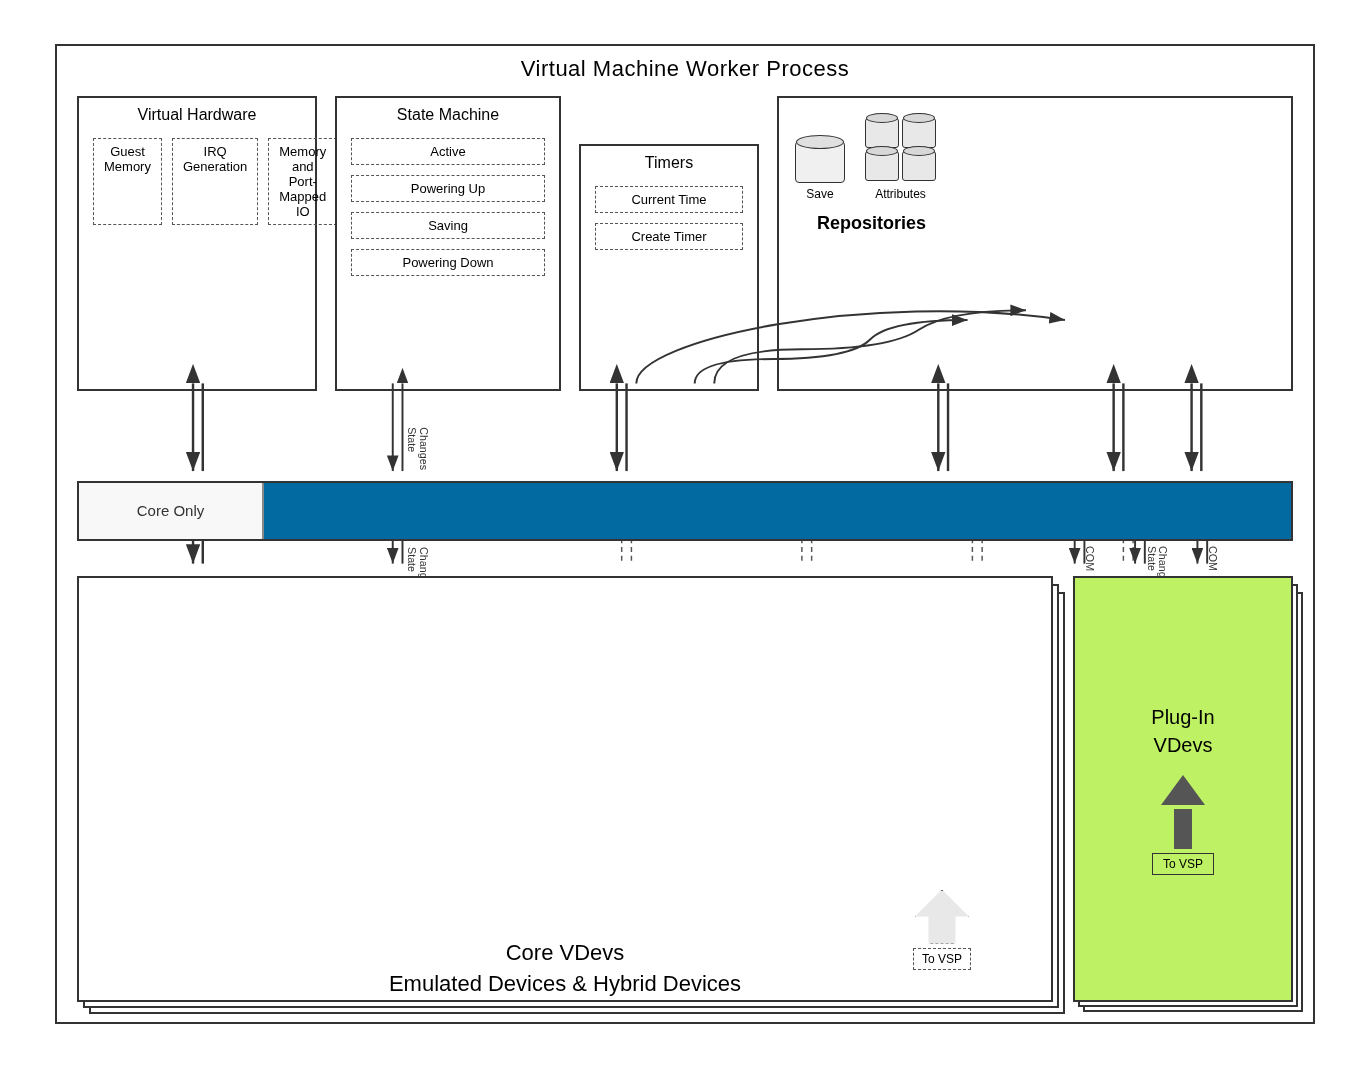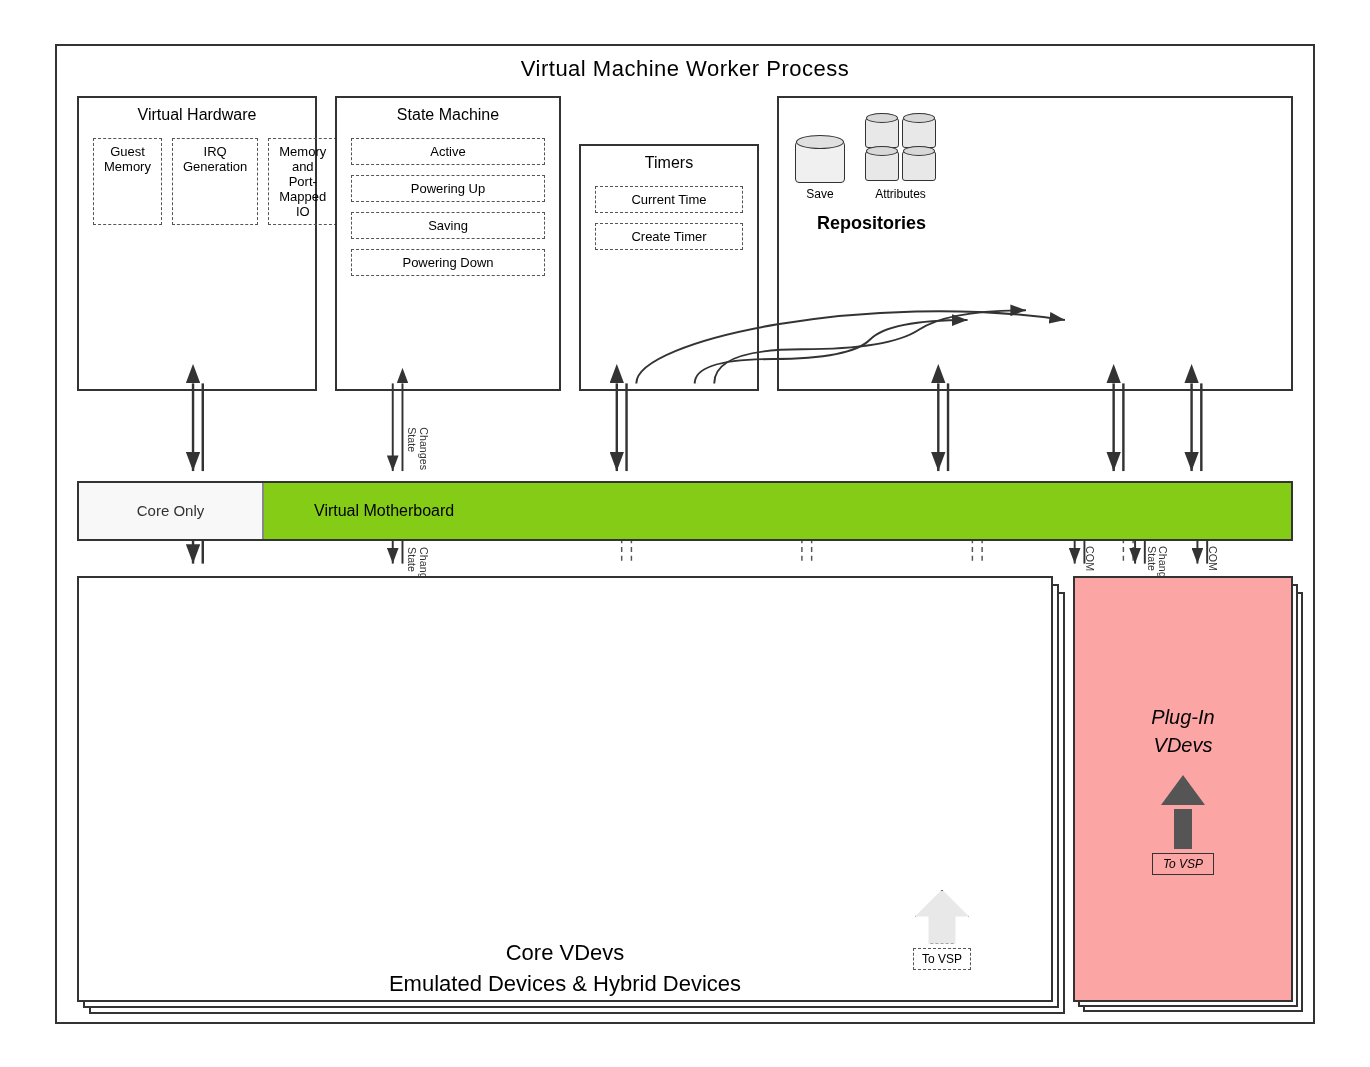--- a/index.html
+++ b/index.html
@@ -157,24 +157,23 @@
     }
 
     
     .motherboard-strip {
       position: absolute;
       top: 385px;
       left: 0;
       right: 0;
       height: 60px;
       border: 2px solid #333;
-      background: #84cc16;
-      display: flex;
-      align-items: center;
-      gap: 30px;
+      background: #0369a1;
+      display: flex;
+      align-items: center;
     }
     .core-only-section {
       width: 185px;
       height: 100%;
       border-right: 2px solid #888;
       display: flex;
       align-items: center;
       justify-content: center;
       font-size: 15px;
       color: #333;
@@ -399,21 +398,20 @@
 
       <line x1="1136" y1="445" x2="1136" y2="480" stroke="#333" stroke-width="2" marker-start="url(#arrowhead-both-start)" marker-end="url(#arrowhead-both-end)"></line>
       <line x1="1146" y1="445" x2="1146" y2="480" stroke="#333" stroke-width="2"></line>
       <text x="1148" y="462" font-size="11" fill="#333" transform="rotate(90, 1148, 462)">COM</text>
     </svg>
 
     <div class="motherboard-strip">
       <div class="core-only-section">
         <span>Core Only</span>
       </div>
-      <div class="vmb-label">Virtual Motherboard</div>
     </div>
 
     <div class="bottom-section">
 
       <div class="core-vdevs-stack">
         <div class="stack-card stack-back2"></div>
         <div class="stack-card stack-back1"></div>
         <div class="stack-card stack-front">
           <div class="core-vdevs-title">
             <span style="white-space:pre-line;">Core VDevs
@@ -423,21 +421,21 @@
           <div style="position:absolute; bottom:30px; right:80px; display:flex; flex-direction:column; align-items:center;">
             <div style="width:54px; height:54px; border:1.5px dashed #555; transform:rotate(0deg); clip-path:polygon(50% 0%, 100% 50%, 75% 50%, 75% 100%, 25% 100%, 25% 50%, 0% 50%); background:#e8e8e8;"></div>
             <div style="border:1.5px dashed #555; padding:3px 8px; font-size:12px; margin-top:4px;">To VSP</div>
           </div>
         </div>
       </div>
 
       <div class="plugin-vdevs-stack">
         <div style="position:absolute; top:16px; left:10px; right:-10px; bottom:-10px; border:2px solid #333; background:#fff;"></div>
         <div style="position:absolute; top:8px; left:5px; right:-5px; bottom:-5px; border:2px solid #333; background:#fff;"></div>
-        <div style="position:absolute; top:0; left:0; right:0; bottom:0; border:2px solid #333; background:#fca5a5; display:flex; flex-direction:column; align-items:center; justify-content:center; gap:16px;font-style:italic;">
+        <div style="position:absolute; top:0; left:0; right:0; bottom:0; border:2px solid #333; background:#bef264; display:flex; flex-direction:column; align-items:center; justify-content:center; gap:16px;">
           <div style="font-size:20px; text-align:center; line-height:1.4;">
             Plug-In<br>VDevs
           </div>
 
           <div style="display:flex; flex-direction:column; align-items:center; gap:4px;">
             <div style="width:0; height:0; border-left:22px solid transparent; border-right:22px solid transparent; border-bottom:30px solid #555;"></div>
             <div style="width:18px; height:40px; background:#555;"></div>
             <div style="border:1.5px solid #333; padding:3px 10px; font-size:12px;">To VSP</div>
           </div>
         </div>

